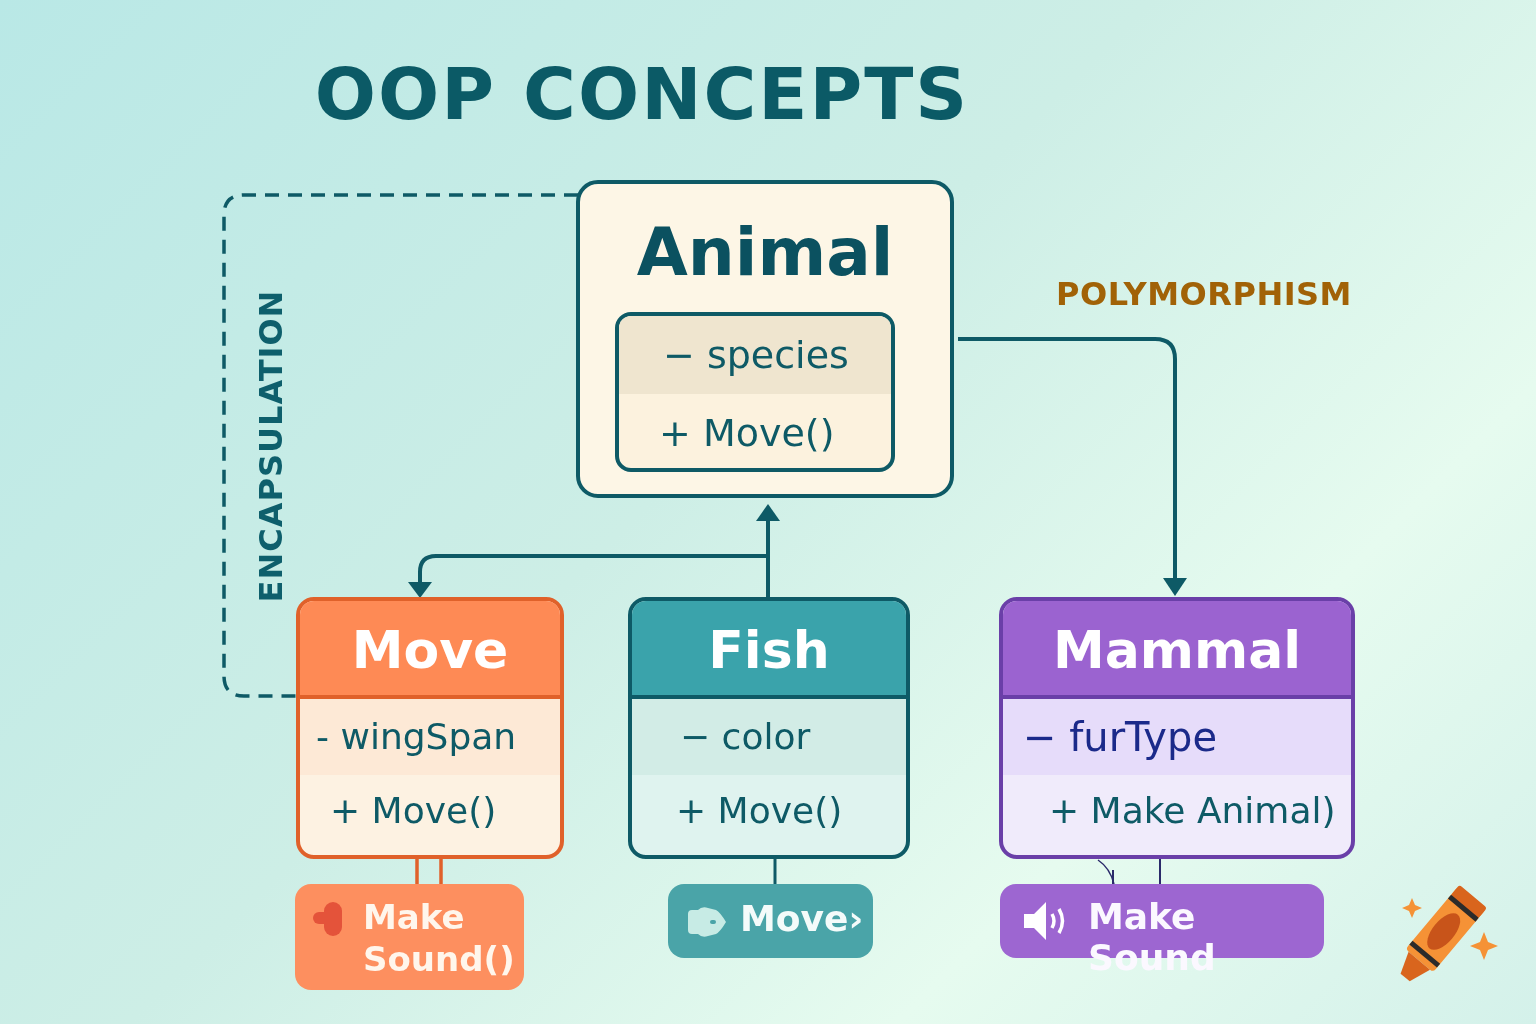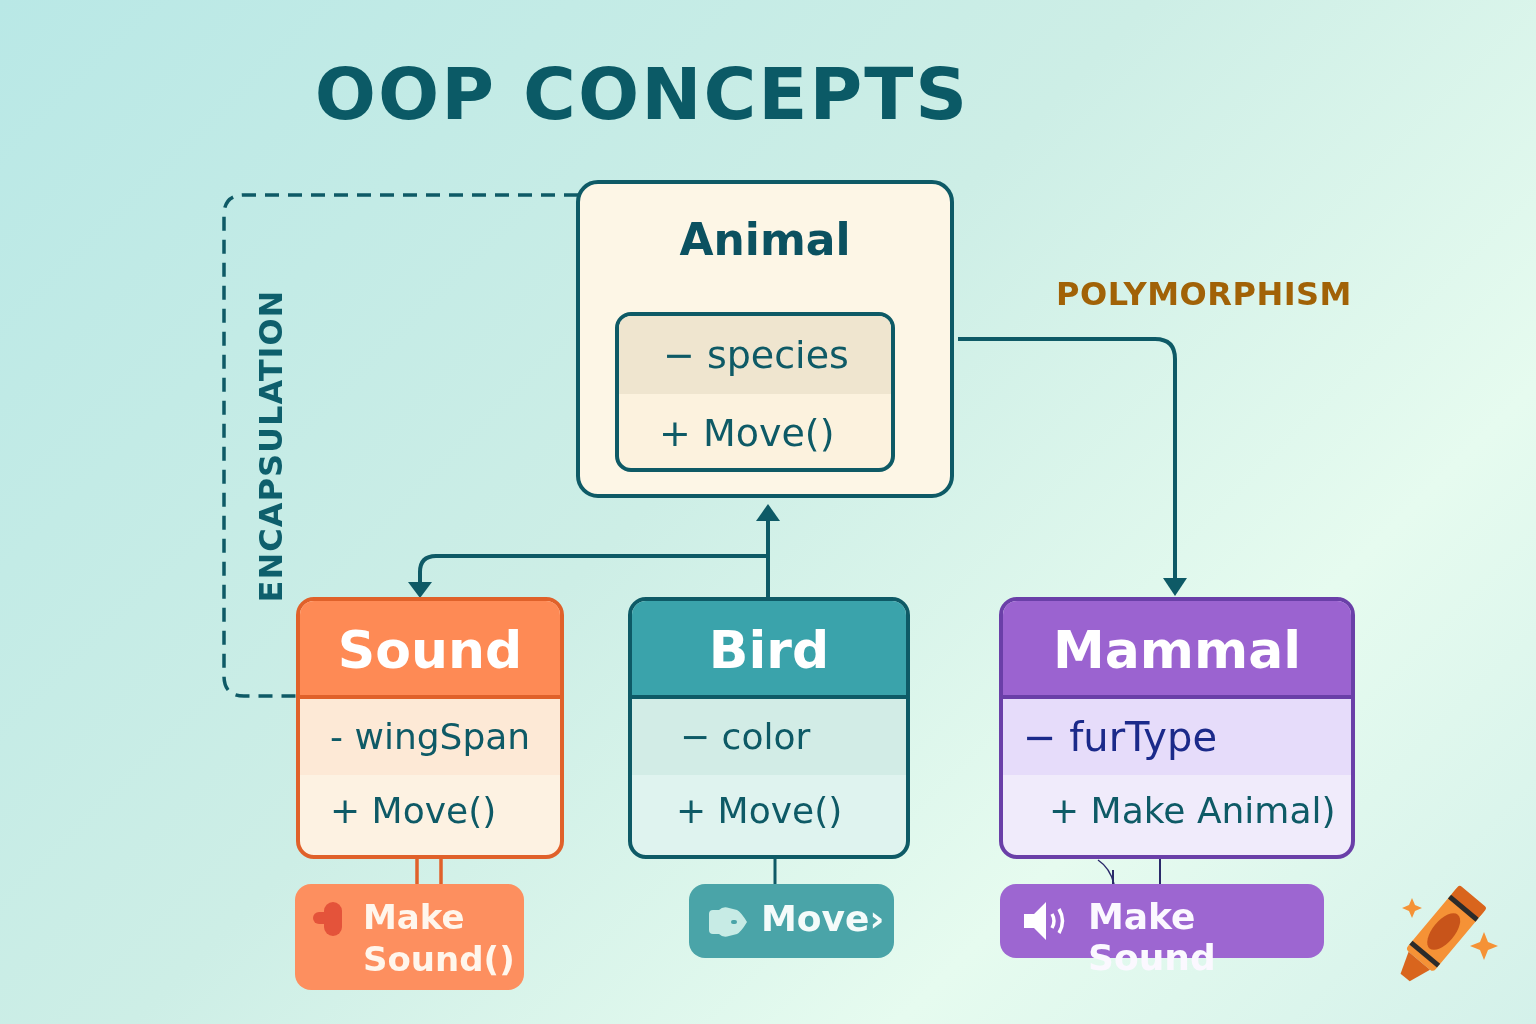--- a/index.html
+++ b/index.html
@@ -19,48 +19,48 @@
     position:absolute; left:271px; top:446px; transform:translate(-50%,-50%) rotate(-90deg);
     font-weight:bold; font-size:32px; letter-spacing:1px; color:#0e5f6c; white-space:nowrap;
   }
   .poly-label {
     position:absolute; left:1056px; top:275px; font-size:32px; font-weight:bold; color:#a16207; letter-spacing:0.5px;
   }
   .animal {
     position:absolute; left:576px; top:180px; width:378px; height:318px; box-sizing:border-box;
     background:#fdf6e6; border:4px solid #0e5a66; border-radius:22px;
   }
-  .animal .name { position:absolute; left:0; width:100%; top:30px; text-align:center; font-size:44px; font-weight:bold; color:#0b5160; }
+  .animal .name { position:absolute; left:0; width:100%; top:30px; text-align:center; font-size:66px; font-weight:bold; color:#0b5160; }
   .animal .inner {
     position:absolute; left:35px; top:128px; width:280px; height:160px; box-sizing:border-box;
     border:4px solid #0e5a66; border-radius:16px; overflow:hidden; background:#fcf2de;
   }
   .animal .inner .attr { height:78px; background:#efe5cf; font-size:38px; line-height:78px; padding-left:44px; box-sizing:border-box; color:#0e5a66; }
   .animal .inner .meth { height:78px; font-size:38px; line-height:78px; padding-left:40px; color:#0e5a66; }
   .cls {
     position:absolute; box-sizing:border-box; border-radius:18px; overflow:hidden; border:4px solid;
   }
   .cls .head { height:98px; text-align:center; line-height:98px; font-size:52px; font-weight:bold; color:#ffffff; border-bottom:4px solid; box-sizing:border-box; }
-  .cls .attr { height:76px; line-height:76px; font-size:36px; padding-left:30px; }
+  .cls .attr { height:76px; line-height:76px; font-size:36px; padding-left:16px; }
   .cls .meth { height:80px; line-height:72px; font-size:36px; padding-left:30px; }
   .bird { left:296px; top:597px; width:268px; height:262px; border-color:#e0612a; background:#fdf2e2; }
   .bird .head { background:#fe8a55; border-color:#e0612a; }
   .bird .attr { background:#fde9d6; color:#0e5a66; }
   .fish { left:628px; top:597px; width:282px; height:262px; border-color:#0e5a66; background:#dff3ef; }
   .fish .head { background:#3aa3ab; border-color:#0e5a66; }
   .fish .attr { background:#d2ece6; color:#0e5a66; padding-left:48px; }
   .fish .meth { color:#0e5a66; padding-left:44px; }
   .mammal { left:999px; top:597px; width:356px; height:262px; border-color:#6a3fa8; background:#f0ebfb; }
   .mammal .head { background:#9b63d0; border-color:#6a3fa8; }
   .mammal .attr { background:#e6dcfa; color:#1b2a8a; font-size:40px; padding-left:20px; }
   .mammal .meth { color:#0e5a66; padding-left:46px; }
   .pill { position:absolute; box-sizing:border-box; border-radius:16px; color:#fff; font-weight:bold; display:flex; align-items:center; }
   .pill-bird { left:295px; top:884px; width:229px; height:106px; background:#fd8f5f; }
   .pill-bird .lbl { position:absolute; left:68px; top:12px; font-size:34px; line-height:42px; color:#fff6ec; }
-  .pill-fish { left:689px; top:884px; width:205px; height:74px; background:#4aa4a8; }
+  .pill-fish { left:668px; top:884px; width:205px; height:74px; background:#4aa4a8; }
   .pill-fish .lbl { position:absolute; left:72px; top:14px; font-size:36px; color:#f4fbfa; }
   .pill-mammal { left:1000px; top:884px; width:324px; height:74px; background:#9d66d1; }
   .pill-mammal .lbl { position:absolute; left:88px; top:12px; font-size:36px; color:#fbf8ff; }
   .icon { position:absolute; }
   .crayon { position:absolute; left:1380px; top:868px; width:130px; height:125px; }
 </style>
 </head>
 <body>
 
 <div class="title">OOP CONCEPTS</div>
@@ -93,27 +93,27 @@
 
 <div class="animal">
   <div class="name">Animal</div>
   <div class="inner">
     <div class="attr">−  species</div>
     <div class="meth">+ Move()</div>
   </div>
 </div>
 
 <div class="cls bird">
-  <div class="head">Sound</div>
+  <div class="head">Move</div>
   <div class="attr">- wingSpan</div>
   <div class="meth">+ Move()</div>
 </div>
 
 <div class="cls fish">
-  <div class="head">Bird</div>
+  <div class="head">Fish</div>
   <div class="attr">− color</div>
   <div class="meth">+ Move()</div>
 </div>
 
 <div class="cls mammal">
   <div class="head">Mammal</div>
   <div class="attr">− furType</div>
   <div class="meth">+ Make Animal)</div>
 </div>
 

